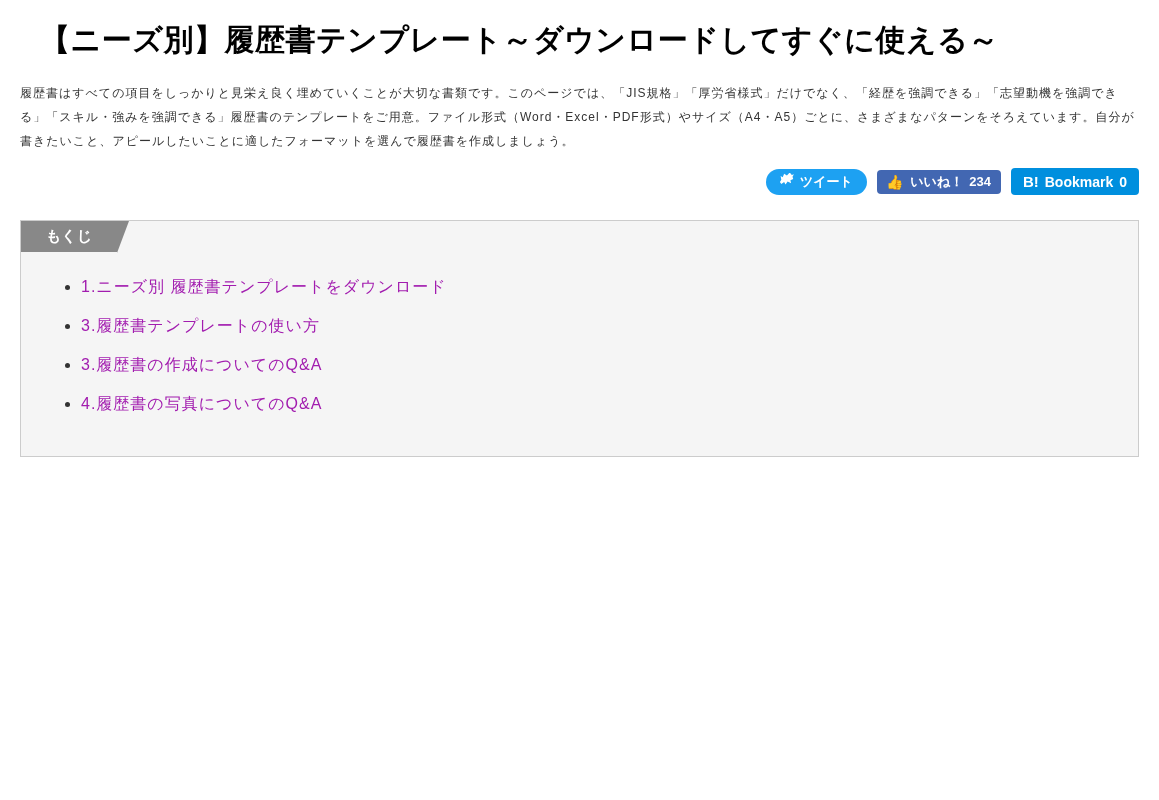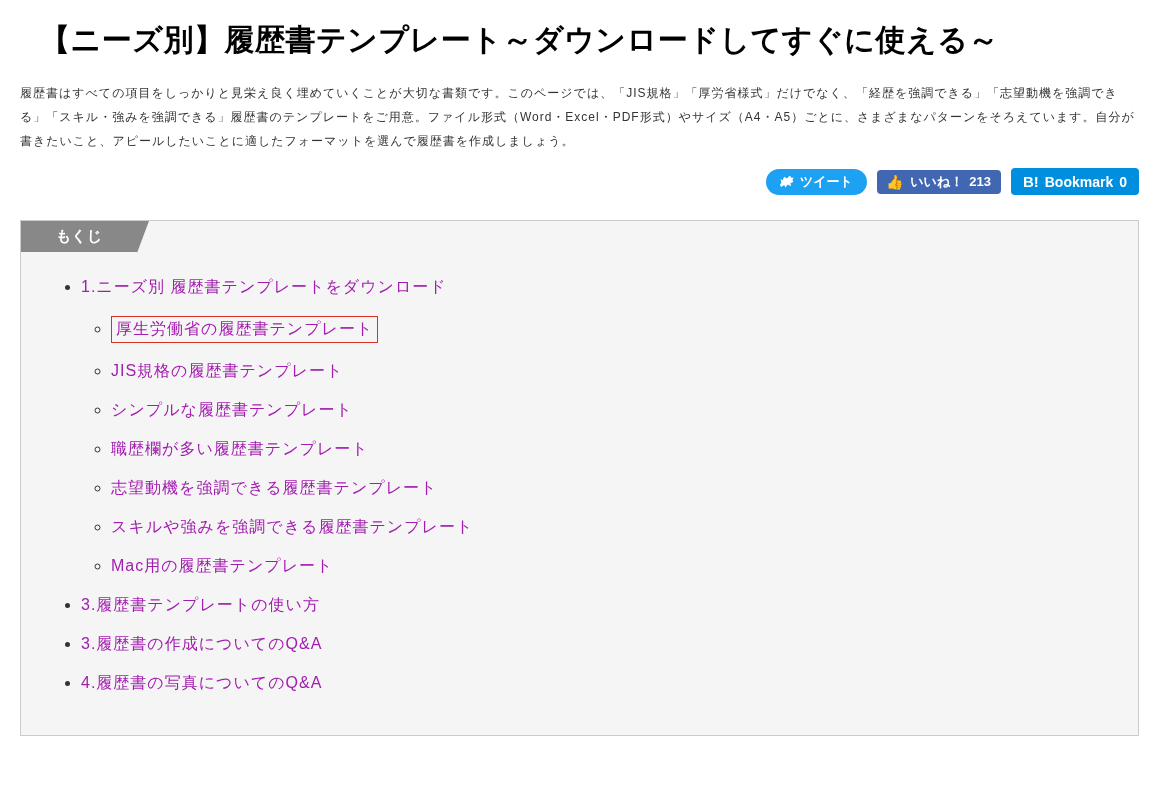--- a/index.html
+++ b/index.html
@@ -37,21 +37,21 @@
       align-items: center;
     }
     .btn-tweet {
       background: #1da1f2;
       color: #fff;
       border-radius: 14px;
       padding: 4px 14px;
       font-size: 13px;
       font-weight: bold;
       display: inline-flex;
-      align-items: center;
+      align-items: flex-start;
       gap: 6px;
       cursor: pointer;
       border: none;
     }
     .btn-tweet::before {
       content: "";
       display: inline-block;
       width: 14px;
       height: 12px;
       background: #fff;
@@ -97,21 +97,21 @@
       margin-top: 10px;
     }
     .toc-header {
       display: flex;
     }
     .toc-tab {
       background: #888;
       color: #fff;
       font-size: 15px;
       font-weight: bold;
-      padding: 6px 35px;
+      padding: 6px 25px;
       display: inline-block;
       position: relative;
     }
     .toc-tab::after {
       content: "";
       position: absolute;
       right: -12px;
       top: 0;
       width: 0;
       height: 0;
@@ -161,59 +161,36 @@
 
 <p class="intro-text">履歴書はすべての項目をしっかりと見栄え良く埋めていくことが大切な書類です。このページでは、「JIS規格」「厚労省様式」だけでなく、「経歴を強調できる」「志望動機を強調できる」「スキル・強みを強調できる」履歴書のテンプレートをご用意。ファイル形式（Word・Excel・PDF形式）やサイズ（A4・A5）ごとに、さまざまなパターンをそろえています。自分が書きたいこと、アピールしたいことに適したフォーマットを選んで履歴書を作成しましょう。</p>
 
 <div class="social-row">
   <button class="btn-tweet">
     <span>ツイート</span>
   </button>
   <button class="btn-like">
     <span class="thumb-icon">👍</span>
     <span>いいね！</span>
-    <span>213</span>
+    <span>234</span>
   </button>
   <button class="btn-bookmark">
     <span class="b-icon">B!</span>
     <span>Bookmark</span>
     <span>0</span>
   </button>
 </div>
 
 <div class="toc-container">
   <div class="toc-header">
     <div class="toc-tab">もくじ</div>
   </div>
   <ul class="toc-list">
     <li>
       <a href="#">1.ニーズ別 履歴書テンプレートをダウンロード</a>
-      <ul class="toc-sublist">
-        <li>
-          <a href="#" class="highlighted">厚生労働省の履歴書テンプレート</a>
-        </li>
-        <li>
-          <a href="#">JIS規格の履歴書テンプレート</a>
-        </li>
-        <li>
-          <a href="#">シンプルな履歴書テンプレート</a>
-        </li>
-        <li>
-          <a href="#">職歴欄が多い履歴書テンプレート</a>
-        </li>
-        <li>
-          <a href="#">志望動機を強調できる履歴書テンプレート</a>
-        </li>
-        <li>
-          <a href="#">スキルや強みを強調できる履歴書テンプレート</a>
-        </li>
-        <li>
-          <a href="#">Mac用の履歴書テンプレート</a>
-        </li>
-      </ul>
     </li>
     <li>
       <a href="#">3.履歴書テンプレートの使い方</a>
     </li>
     <li>
       <a href="#">3.履歴書の作成についてのQ&amp;A</a>
     </li>
     <li>
       <a href="#">4.履歴書の写真についてのQ&amp;A</a>
     </li>

